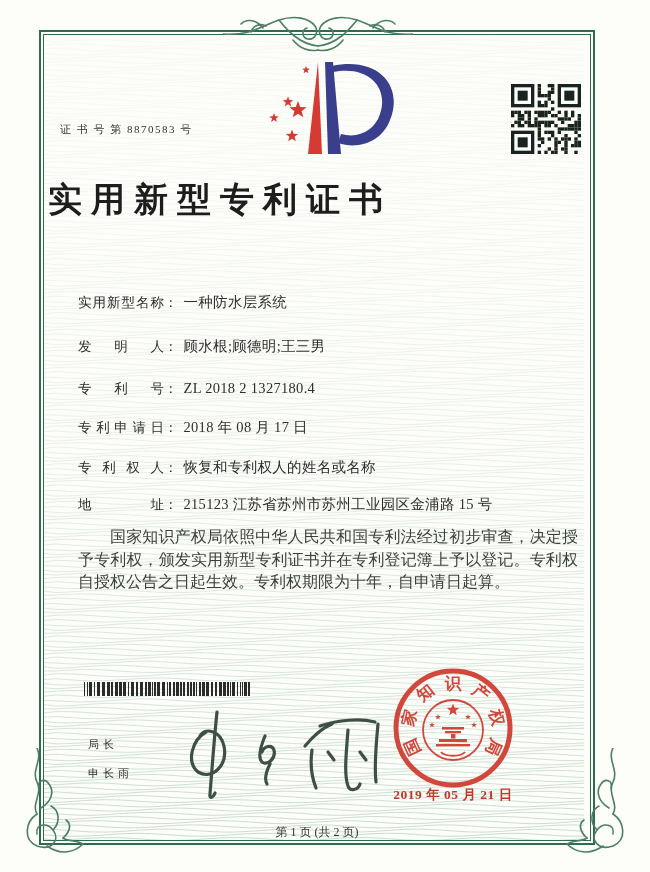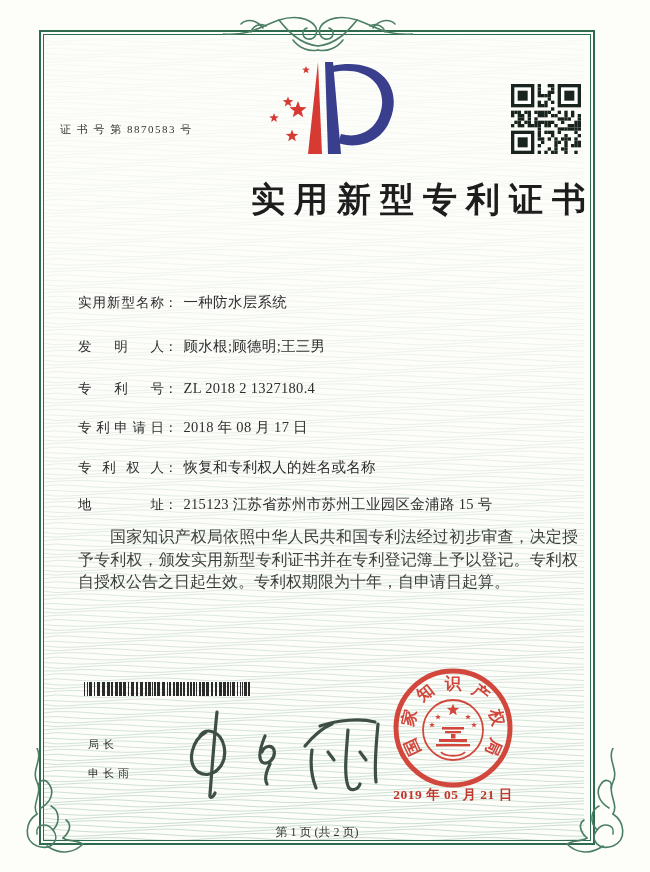--- a/index.html
+++ b/index.html
@@ -21,21 +21,21 @@
 
   .orn{position:absolute;pointer-events:none;}
   .orn-top{left:223px;top:10px;width:190px;height:46px;}
   .orn-bl{left:16px;top:748px;width:76px;height:112px;}
   .orn-br{left:558px;top:748px;width:76px;height:112px;}
 
   .cert-no{position:absolute;left:60px;top:79px;font-size:11px;color:#333;letter-spacing:1.5px;margin-top:43px;}
   .logo{position:absolute;left:262px;top:58px;width:160px;height:112px;}
   .qr{position:absolute;left:511px;top:84px;width:70px;height:70px;}
 
-  .title{position:absolute;left:39px;top:177px;width:556px;text-align:right;
+  .title{position:absolute;left:39px;top:177px;width:556px;text-align:left;
          font-size:34px;font-weight:700;color:#1d1d1d;letter-spacing:9px;text-indent:9px;}
 
   .fields{position:absolute;left:78px;top:250px;width:505px;height:260px;}
   .field-row{position:absolute;left:0;width:100%;white-space:nowrap;color:var(--ink);}
   .f-label{display:inline-block;width:86px;text-align:justify;text-align-last:justify;font-size:13.5px;margin-top:38px;}
   .f-colon{font-size:13.5px;margin-right:6px;}
   .f-value{font-size:14.5px;letter-spacing:0.3px;}
   .pair2{position:absolute;left:243px;top:0;}
 
   .paras{position:absolute;left:78px;top:526px;width:500px;font-size:16px;line-height:22.5px;

